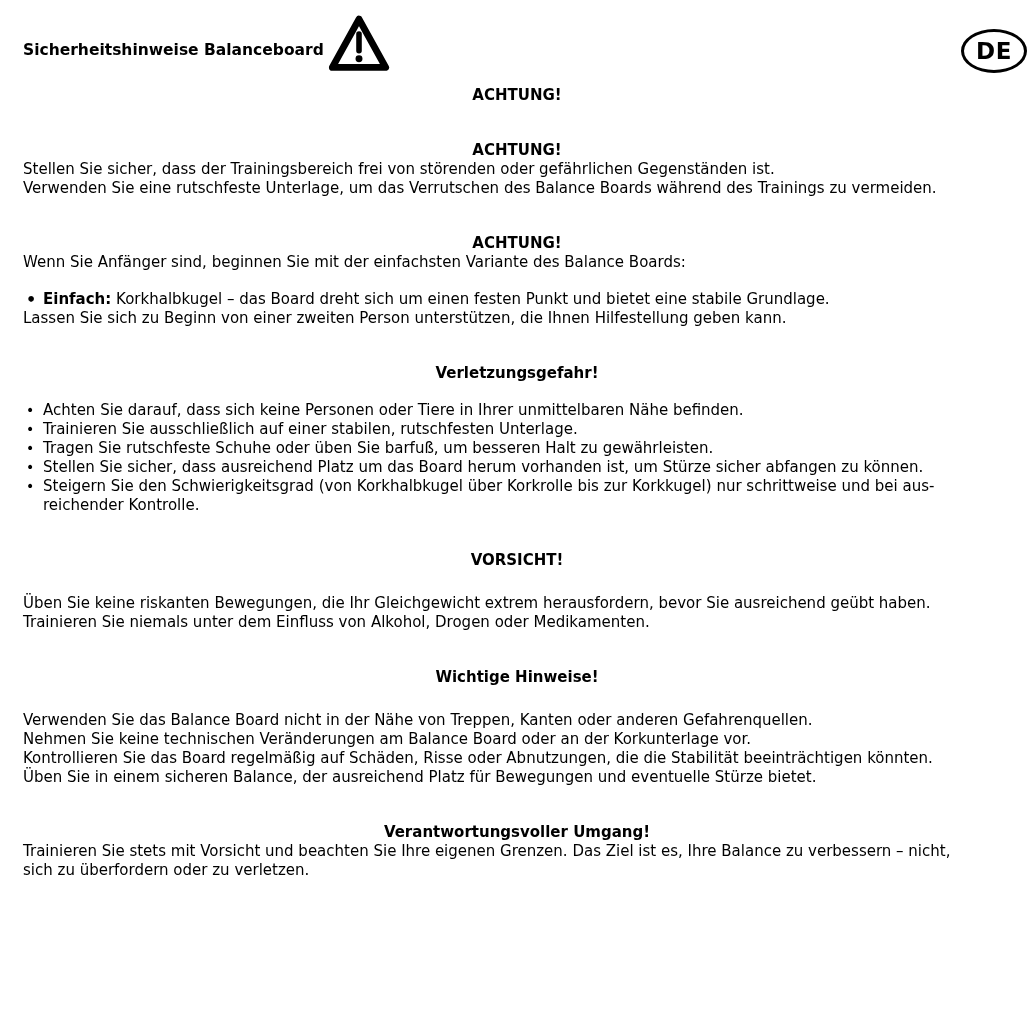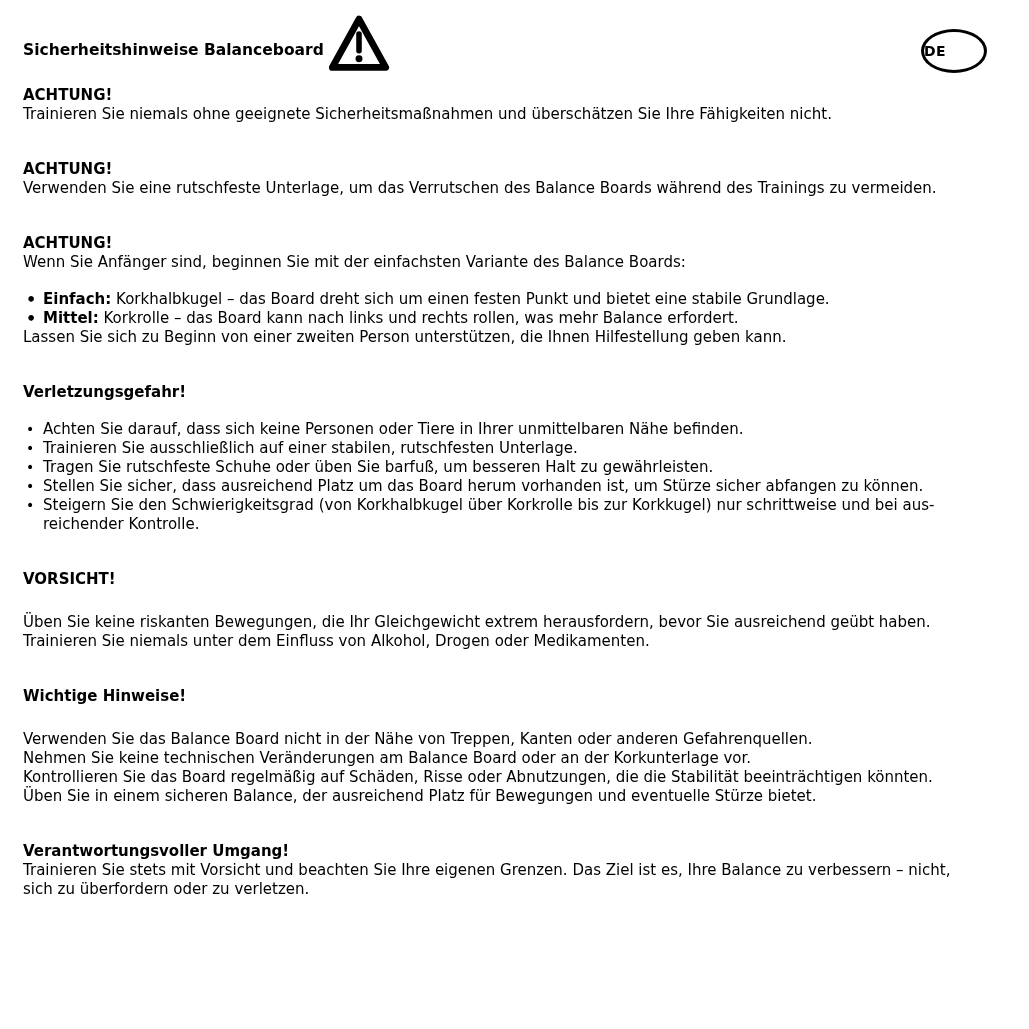--- a/index.html
+++ b/index.html
@@ -38,45 +38,47 @@
   }
   .warning-triangle {
     position: absolute;
     left: 328px;
     top: 12px;
     width: 62px;
     height: 65px;
   }
   .lang-badge {
     position: absolute;
-    left: 921px;
+    left: 961px;
     top: 29px;
     width: 66px;
     height: 44px;
     border: 3.5px solid #000;
     border-radius: 50%;
     box-sizing: border-box;
     display: flex;
     align-items: center;
+    justify-content: center;
     font-weight: bold;
-    font-size: 14px;
+    font-size: 23px;
     letter-spacing: 0.5px;
   }
 
   
   .content {
     padding: 0 18px 0 23px;
   }
   .section { margin-top: 36px; }
   .section:first-child { margin-top: 0; }
   .section h2 {
     margin: 0;
     font-size: 15px;
     font-weight: bold;
     line-height: 19px;
+    text-align: center;
   }
   .line { line-height: 19px; }
   .body-gap { margin-top: 24px; }   
   .outro    { }
 
   ul.bullets {
     list-style: none;
     margin: 18px 0 0 0;
     padding: 0;
   }
@@ -118,39 +120,35 @@
 
     <div class="lang-badge">
       <span>DE</span>
     </div>
   </div>
 
   <div class="content">
 
     <div class="section">
       <h2>ACHTUNG!</h2>
-      <div class="line">Trainieren Sie niemals ohne geeignete Sicherheitsmaßnahmen und überschätzen Sie Ihre Fähigkeiten nicht.</div>
     </div>
 
     <div class="section">
       <h2>ACHTUNG!</h2>
+      <div class="line">Stellen Sie sicher, dass der Trainingsbereich frei von störenden oder gefährlichen Gegenständen ist.</div>
       <div class="line">Verwenden Sie eine rutschfeste Unterlage, um das Verrutschen des Balance Boards während des Trainings zu vermeiden.</div>
     </div>
 
     <div class="section">
       <h2>ACHTUNG!</h2>
       <div class="line">Wenn Sie Anfänger sind, beginnen Sie mit der einfachsten Variante des Balance Boards:</div>
       <ul class="bullets big-dots">
         <li>
           <span class="b-label">Einfach:</span>
           <span>Korkhalbkugel – das Board dreht sich um einen festen Punkt und bietet eine stabile Grundlage.</span>
-        </li>
-        <li>
-          <span class="b-label">Mittel:</span>
-          <span>Korkrolle – das Board kann nach links und rechts rollen, was mehr Balance erfordert.</span>
         </li>
       </ul>
       <div class="line outro">Lassen Sie sich zu Beginn von einer zweiten Person unterstützen, die Ihnen Hilfestellung geben kann.</div>
     </div>
 
     <div class="section">
       <h2>Verletzungsgefahr!</h2>
       <ul class="bullets small-dots">
         <li>Achten Sie darauf, dass sich keine Personen oder Tiere in Ihrer unmittelbaren Nähe befinden.</li>
         <li>Trainieren Sie ausschließlich auf einer stabilen, rutschfesten Unterlage.</li>

